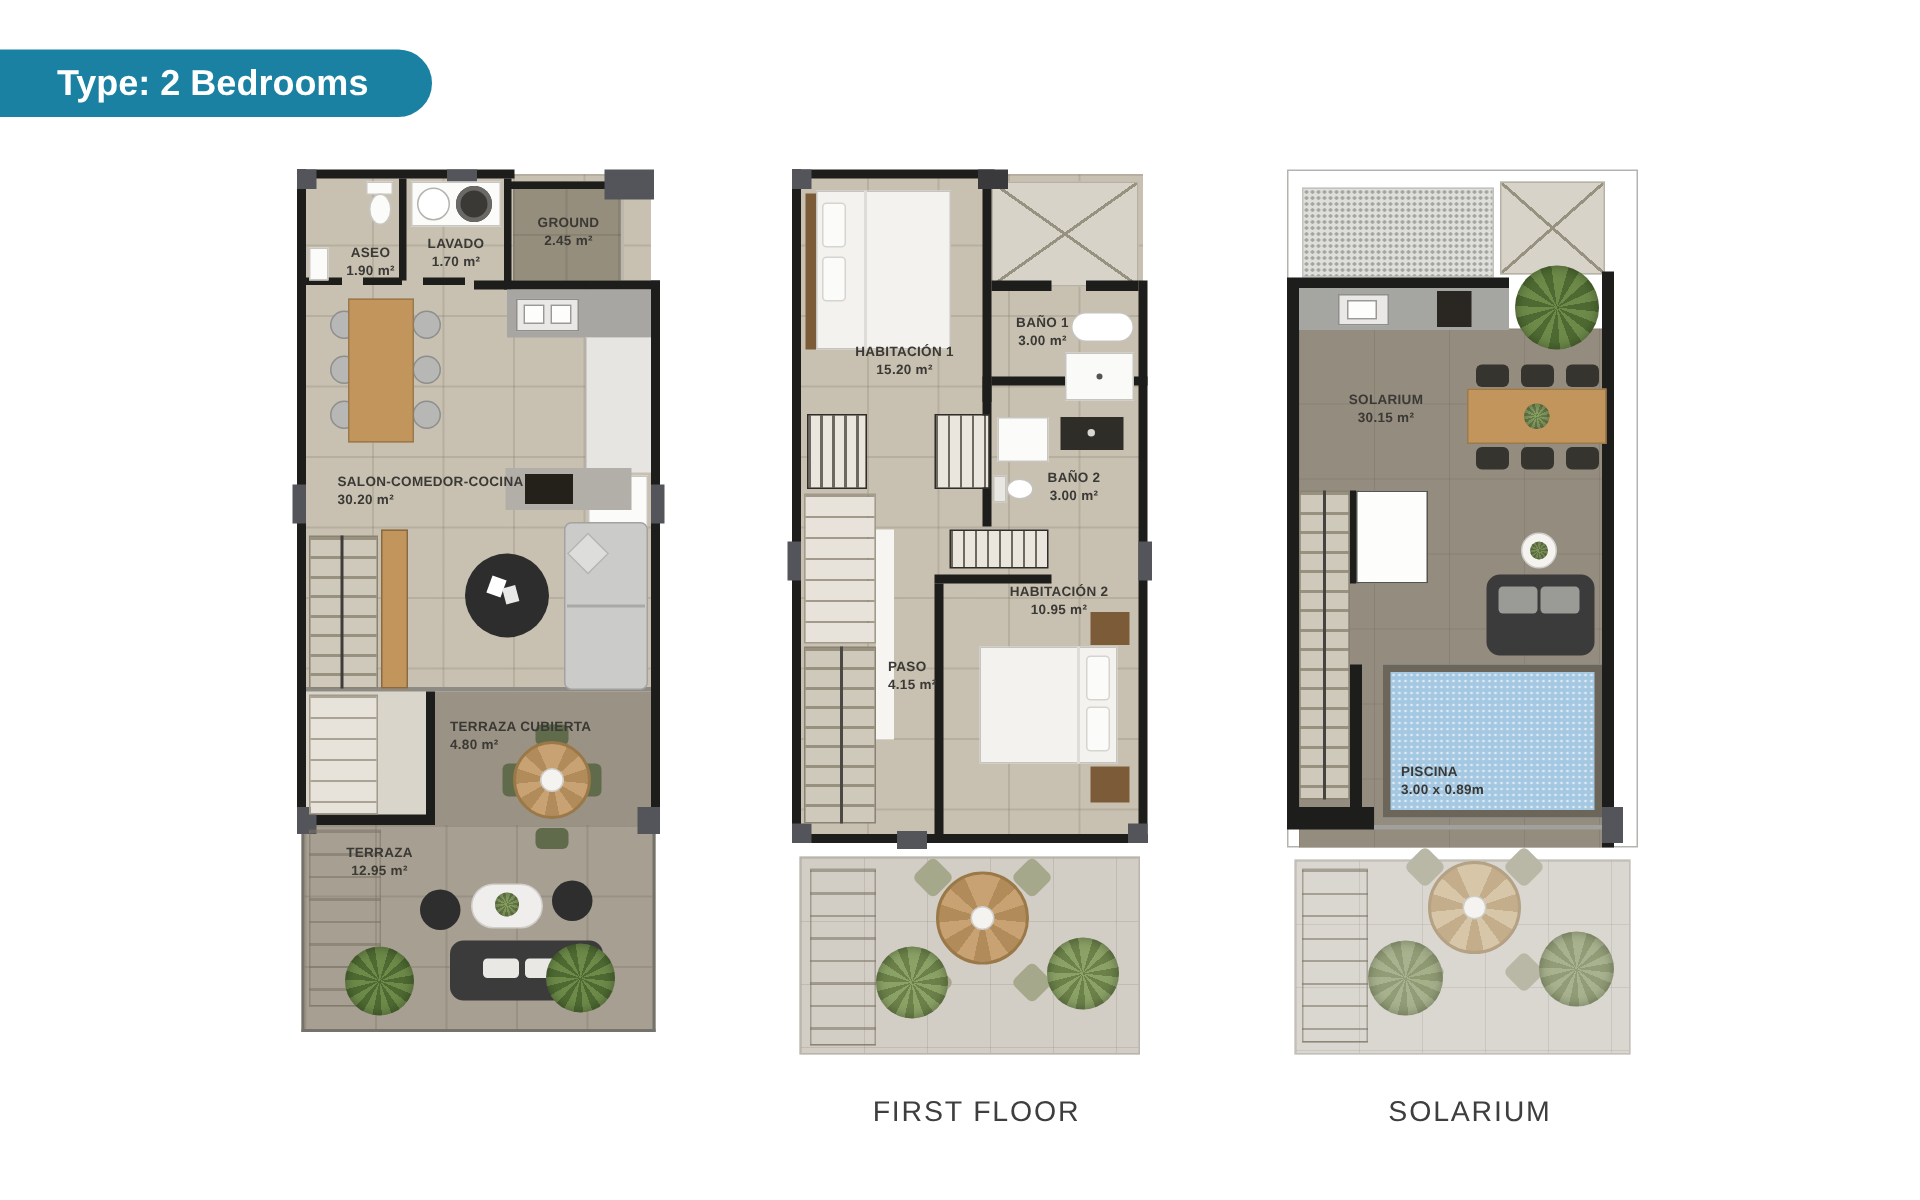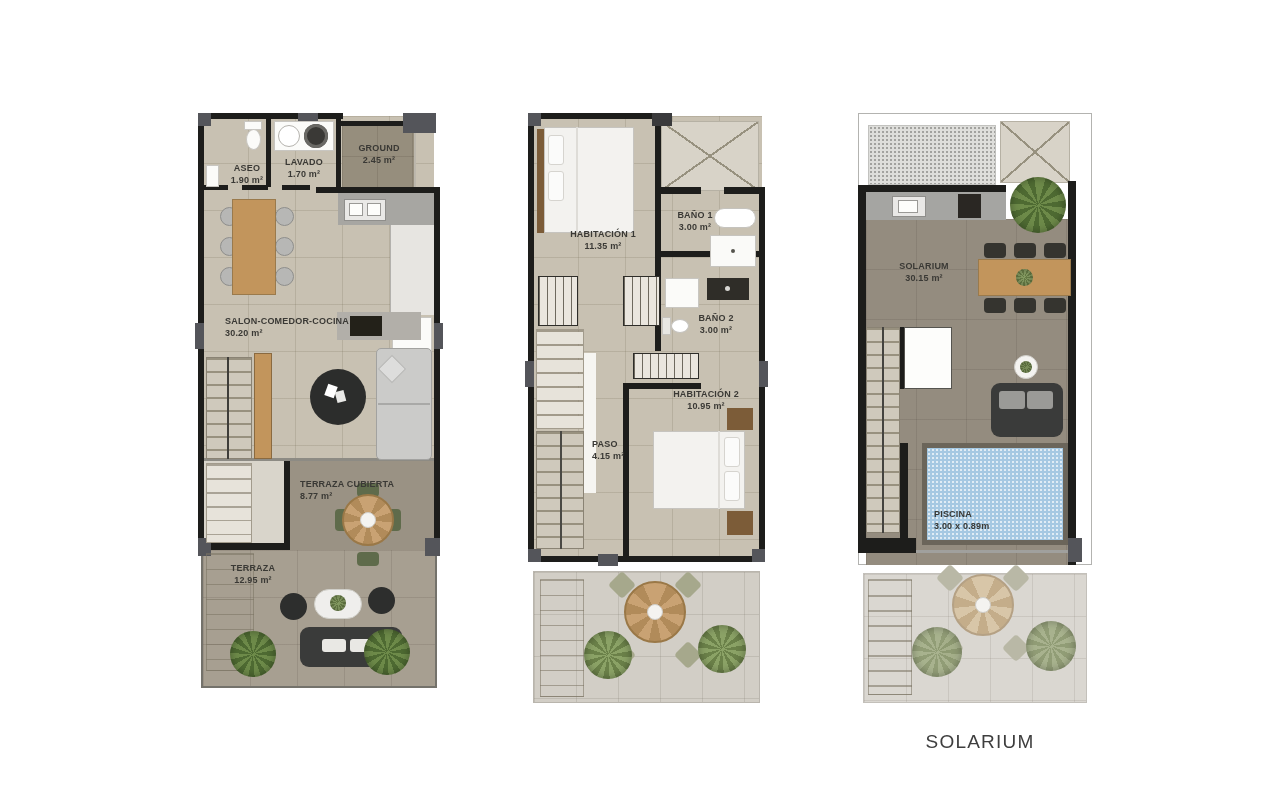--- a/index.html
+++ b/index.html
@@ -80,20 +80,23 @@
   .rchair.pale{background:#a6a88c;}
   .rchair.faded{background:#b9b8a6;}
   .white{background:#fbfbf9;border:1px solid #c8c6c1;}
   .steel{background:#e9e8e6;border:1px solid #8f8e8b;}
 </style>
 </head>
 <body>
 
 <div id="stage">
 
+  <div class="badge">
+    <span>Type: 2 Bedrooms</span>
+  </div>
 
   <section class="plan" id="plan-ground" style="left:198px;top:113px;width:242px;height:577px;">
     <div class="a floor" style="left:3px;top:3px;width:233px;height:345px;"></div>
     <div class="a floor4" style="left:144px;top:8px;width:72px;height:66px;"></div>
     <div class="a" style="left:216px;top:8px;width:2px;height:66px;background:#bcb7ac;"></div>
     <div class="a floor3" style="left:92px;top:348px;width:147px;height:89px;"></div>
     <div class="a" style="left:3px;top:348px;width:89px;height:89px;background:#d9d5cb;"></div>
     <div class="a floor2" style="left:3px;top:437px;width:236px;height:138px;border-left:2px solid #74726b;border-right:2px solid #74726b;border-bottom:2px solid #74726b;"></div>
 
     <div class="a wall" style="left:0;top:0;width:145px;height:6px;"></div>
@@ -183,21 +186,21 @@
     <div class="a rlabel" style="left:150px;top:30px;width:62px;">
       <span class="nm">GROUND</span>
       <span class="area">2.45 m²</span>
     </div>
     <div class="a rlabel tl" style="left:27px;top:203px;width:135px;">
       <span class="nm">SALON-COMEDOR-COCINA</span>
       <span class="area">30.20 m²</span>
     </div>
     <div class="a rlabel tl" style="left:102px;top:366px;width:95px;">
       <span class="nm">TERRAZA CUBIERTA</span>
-      <span class="area">8.77 m²</span>
+      <span class="area">4.80 m²</span>
     </div>
     <div class="a rlabel" style="left:24px;top:450px;width:62px;">
       <span class="nm">TERRAZA</span>
       <span class="area">12.95 m²</span>
     </div>
   </section>
 
   <section class="plan" id="plan-first" style="left:528px;top:113px;width:237px;height:590px;">
     <div class="a floor" style="left:3px;top:3px;width:231px;height:440px;"></div>
     <div class="a xcross" style="left:133px;top:8px;width:98px;height:70px;"></div>
@@ -249,21 +252,21 @@
     <div class="a pillow" style="left:196px;top:358px;width:16px;height:30px;"></div>
     <div class="a" style="left:190px;top:318px;width:2px;height:78px;background:#dedcd7;"></div>
 
     <div class="a stairs2" style="left:8px;top:216px;width:48px;height:100px;"></div>
     <div class="a stairs" style="left:8px;top:318px;width:48px;height:118px;"></div>
     <div class="a" style="left:32px;top:318px;width:2px;height:118px;background:#4a4944;"></div>
     <div class="a" style="left:56px;top:240px;width:12px;height:140px;background:#f6f5f1;"></div>
 
     <div class="a rlabel" style="left:40px;top:116px;width:70px;">
       <span class="nm">HABITACIÓN 1</span>
-      <span class="area">11.35 m²</span>
+      <span class="area">15.20 m²</span>
     </div>
     <div class="a rlabel" style="left:136px;top:97px;width:62px;">
       <span class="nm">BAÑO 1</span>
       <span class="area">3.00 m²</span>
     </div>
     <div class="a rlabel" style="left:156px;top:200px;width:64px;">
       <span class="nm">BAÑO 2</span>
       <span class="area">3.00 m²</span>
     </div>
     <div class="a rlabel" style="left:142px;top:276px;width:72px;">
@@ -342,15 +345,16 @@
     <div class="a rchair faded" style="left:82px;top:455px;width:20px;height:20px;transform:rotate(45deg);"></div>
     <div class="a rchair faded" style="left:148px;top:455px;width:20px;height:20px;transform:rotate(45deg);"></div>
     <div class="a rchair faded" style="left:82px;top:525px;width:20px;height:20px;transform:rotate(45deg);"></div>
     <div class="a rchair faded" style="left:148px;top:525px;width:20px;height:20px;transform:rotate(45deg);"></div>
     <div class="a tcirc faded" style="left:94px;top:461px;width:62px;height:62px;"></div>
     <div class="a tcenter" style="left:117px;top:484px;width:16px;height:16px;"></div>
     <div class="a plant faded" style="left:54px;top:514px;width:50px;height:50px;"></div>
     <div class="a plant faded" style="left:168px;top:508px;width:50px;height:50px;"></div>
   </section>
 
+  <div class="title" style="left:556px;">FIRST FLOOR</div>
   <div class="title" style="left:885px;">SOLARIUM</div>
 
 </div>
 
 </body></html>

